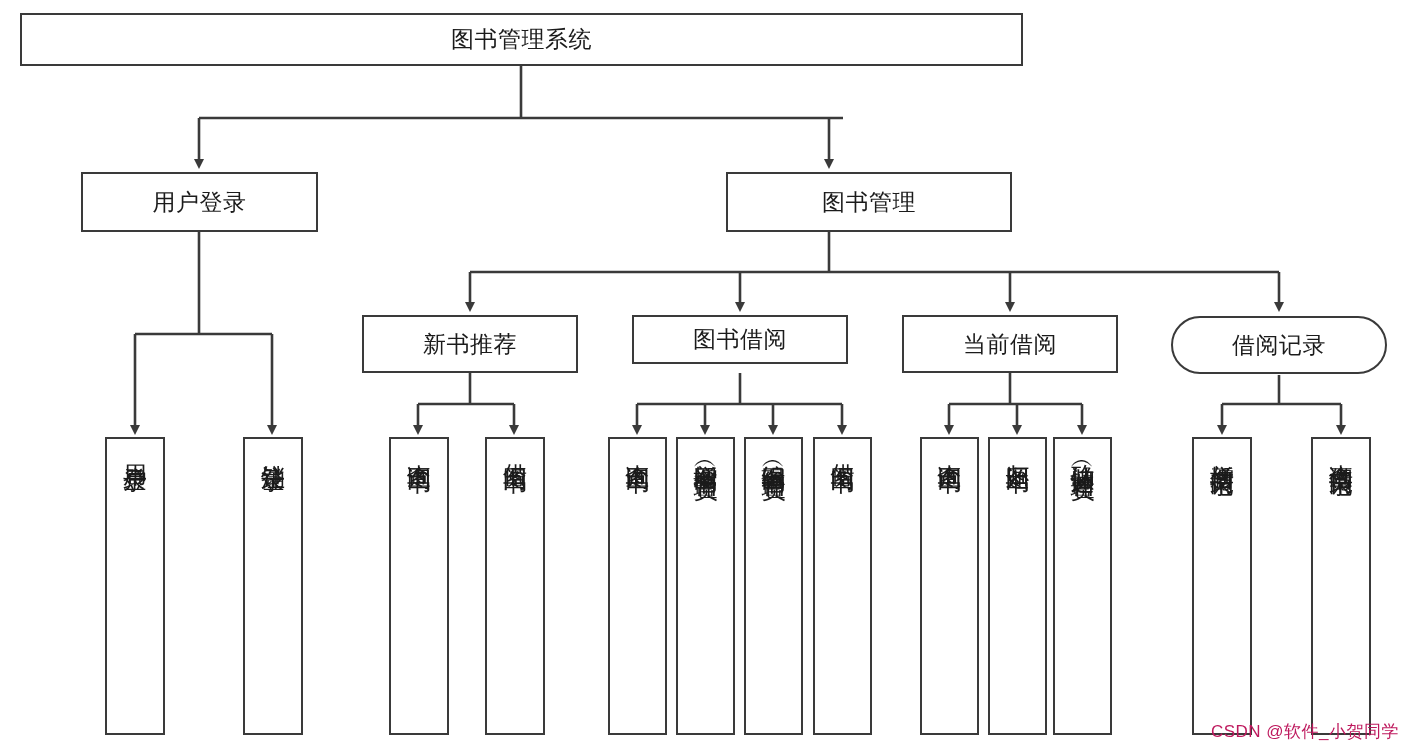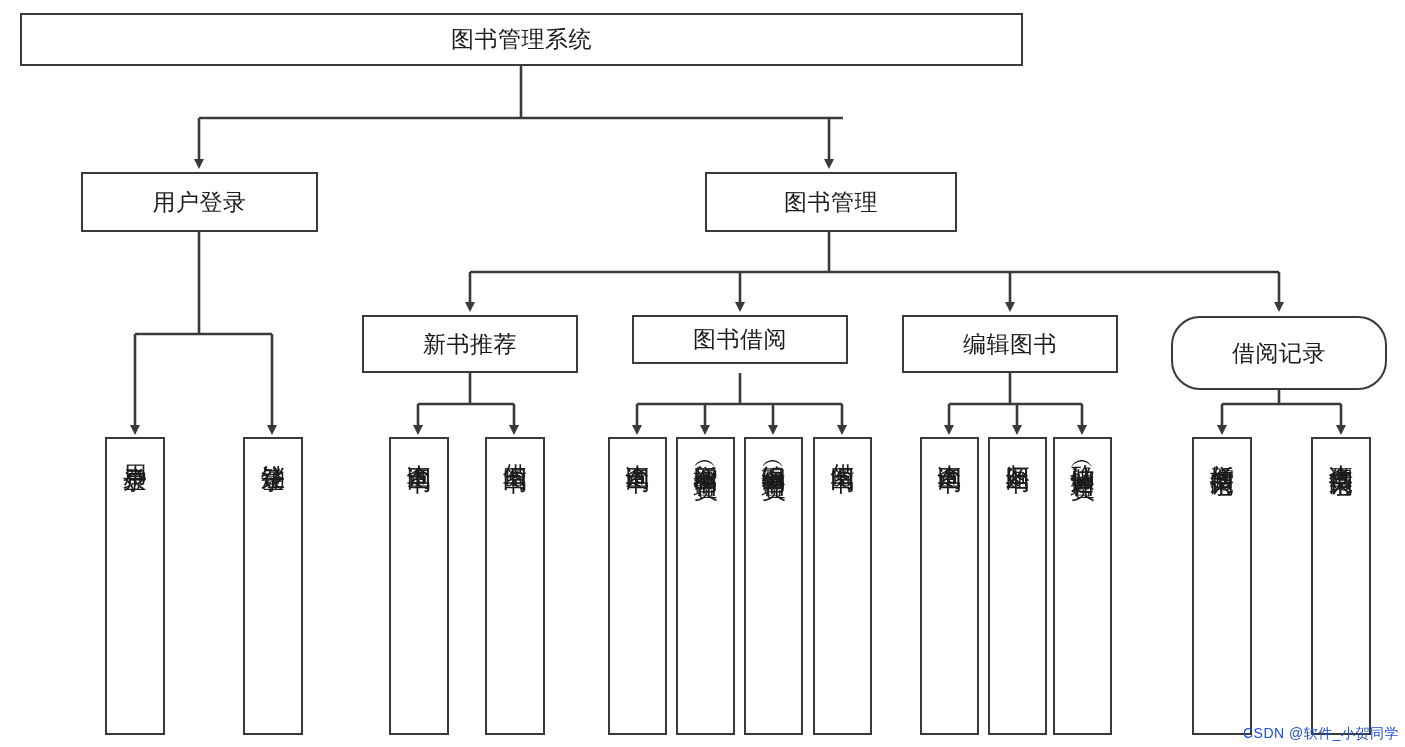--- a/index.html
+++ b/index.html
@@ -53,22 +53,22 @@
     text-orientation: upright;
     font-size: 24px;
     letter-spacing: 2px;
     line-height: 1;
     white-space: nowrap;
   }
   .watermark {
     position: absolute;
     right: 6px;
     bottom: 4px;
-    font-size: 14px;
-    color: #1d4ed8;
+    font-size: 17px;
+    color: #be185d;
     z-index: 5;
     white-space: nowrap;
     letter-spacing: 0.5px;
     text-align: right;
   }
 </style>
 </head>
 <body>
 
 <div id="canvas">
@@ -123,34 +123,34 @@
     </g>
   </svg>
 
   <div class="node horiz" style="left:20px; top:13px; width:1003px; height:53px;">
     <span class="label">图书管理系统</span>
   </div>
 
   <div class="node horiz" style="left:81px; top:172px; width:237px; height:60px;">
     <span class="label">用户登录</span>
   </div>
-  <div class="node horiz" style="left:705px; top:172px; width:252px; height:60px;">
+  <div class="node horiz" style="left:726px; top:172px; width:286px; height:60px;">
     <span class="label">图书管理</span>
   </div>
 
   <div class="node horiz" style="left:362px; top:315px; width:216px; height:58px;justify-content:center;">
     <span class="label">新书推荐</span>
   </div>
   <div class="node horiz" style="left:632px; top:315px; width:216px; height:49px;">
     <span class="label">图书借阅</span>
   </div>
   <div class="node horiz" style="left:902px; top:315px; width:216px; height:58px;">
-    <span class="label">编辑图书</span>
+    <span class="label">当前借阅</span>
   </div>
-  <div class="node horiz" style="left:1171px; top:316px; width:216px; height:74px;border-radius:29px;">
+  <div class="node horiz" style="left:1171px; top:316px; width:216px; height:58px;border-radius:29px;">
     <span class="label">借阅记录</span>
   </div>
 
   <div class="node vert" style="left:105px; top:437px; width:60px; height:298px;">
     <span class="label">用户登录</span>
   </div>
   <div class="node vert" style="left:243px; top:437px; width:60px; height:298px;">
     <span class="label">注销登录</span>
   </div>
 

